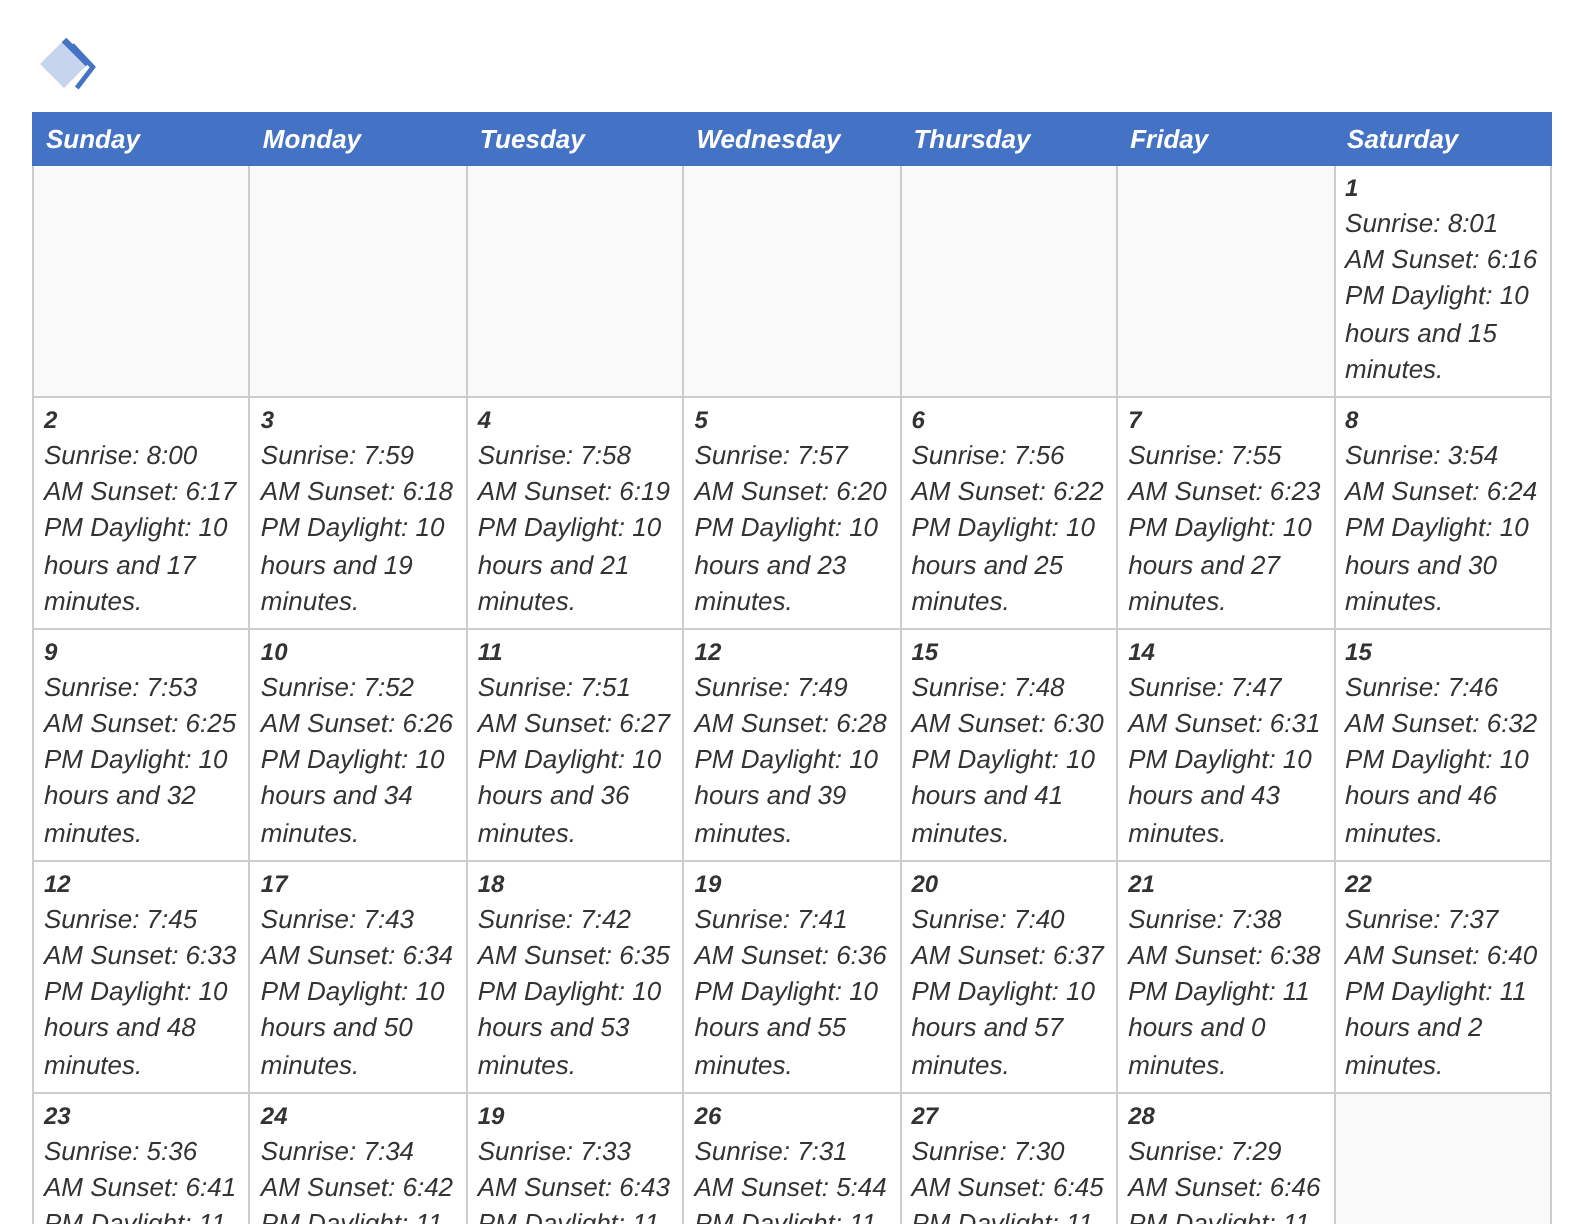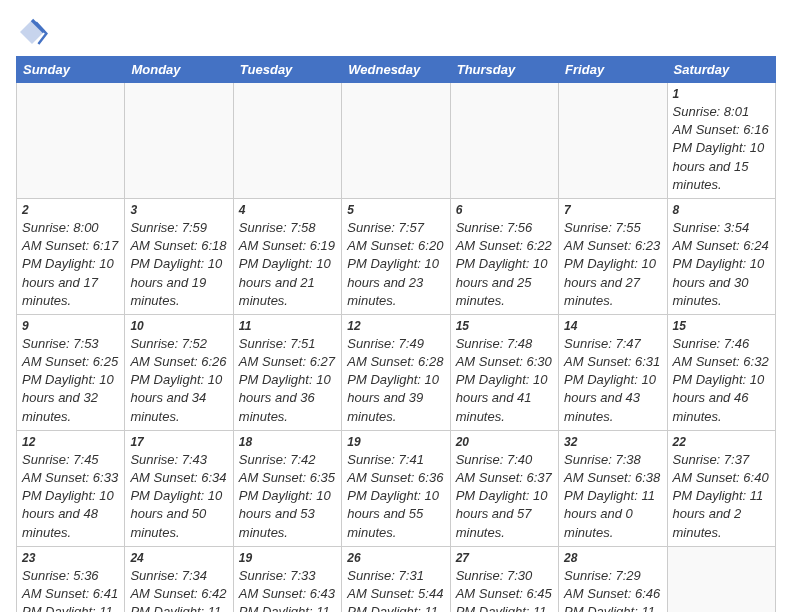--- a/index.html
+++ b/index.html
@@ -245,21 +245,21 @@
 Sunset: 6:36 PM
 Daylight: 10 hours and 55 minutes.</div>
         </td>
         <td>
           <span class="day-num">20</span>
           <div class="day-info">Sunrise: 7:40 AM
 Sunset: 6:37 PM
 Daylight: 10 hours and 57 minutes.</div>
         </td>
         <td>
-          <span class="day-num">32</span>
+          <span class="day-num">21</span>
           <div class="day-info">Sunrise: 7:38 AM
 Sunset: 6:38 PM
 Daylight: 11 hours and 0 minutes.</div>
         </td>
         <td>
           <span class="day-num">22</span>
           <div class="day-info">Sunrise: 7:37 AM
 Sunset: 6:40 PM
 Daylight: 11 hours and 2 minutes.</div>
         </td>

